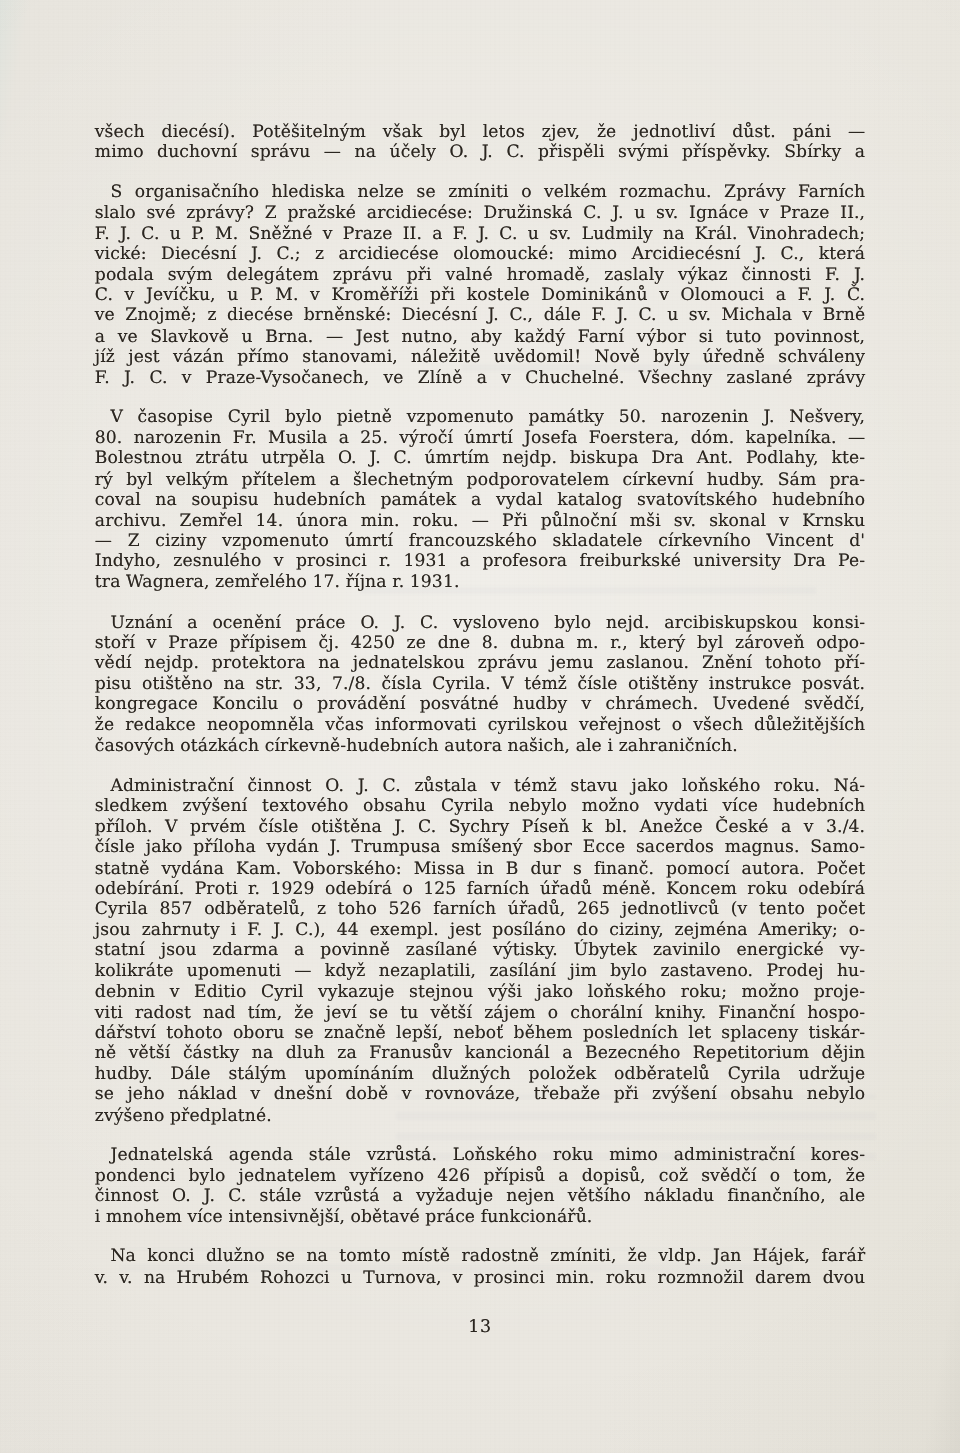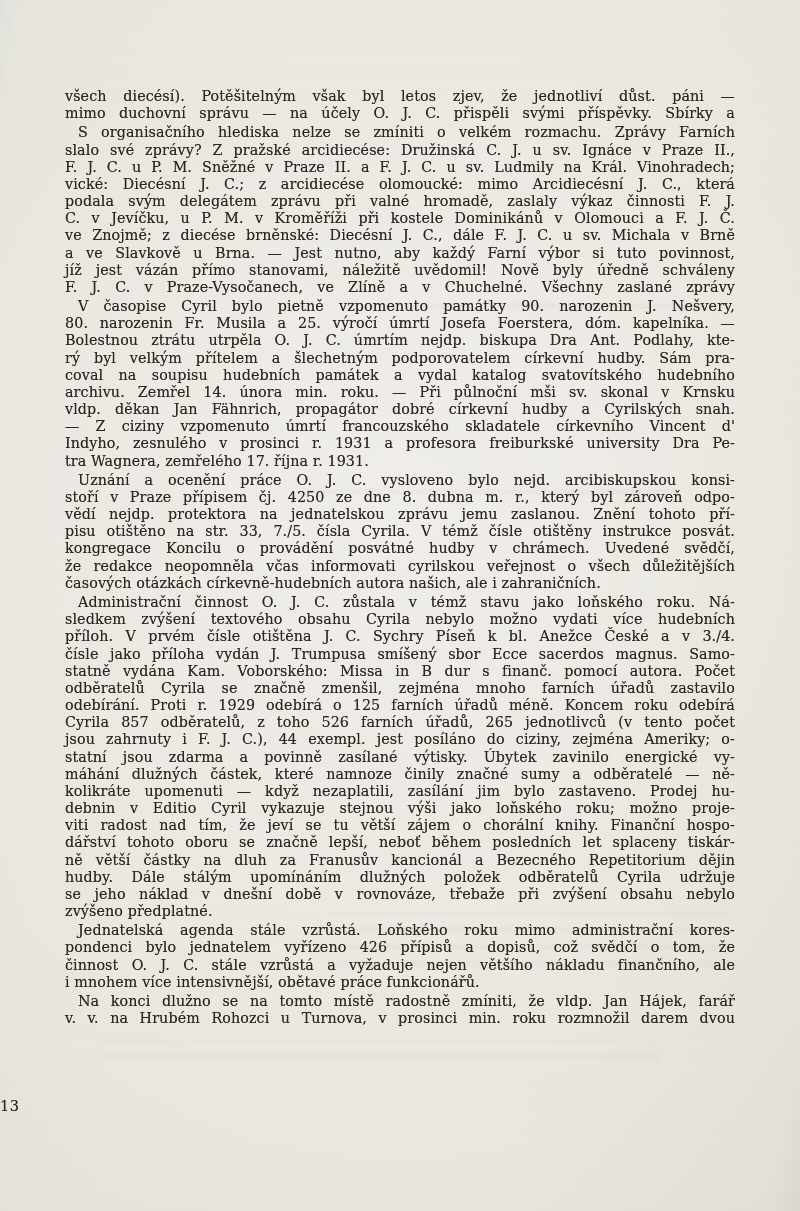--- a/index.html
+++ b/index.html
@@ -56,35 +56,35 @@
   .textblock {
     position: absolute;
     left: 63px;
     top: 86px;
     width: 674px;
     font-size: 14.3px;
     line-height: 17.18px;
     letter-spacing: 0.1px;
     text-shadow: 0 0 0.4px rgba(43,38,32,0.55);
   }
-  .paragraph { margin: 2px; padding: 0; }
+  .paragraph { margin: 16px; padding: 0; }
   .line {
     height: 17.18px;
     text-align: justify;
     text-align-last: justify;
   }
   .line.lastline { text-align-last: left; }
   .line.indent { text-indent: 13px; }
 
   .pagenum {
     position: absolute;
     top: 1098px;
     left: 0;
     width: 800px;
-    text-align: left;
+    text-align: center;
     font-size: 14.5px;
     letter-spacing: 0.5px;
     text-shadow: 0 0 0.4px rgba(43,38,32,0.55);
   }
 </style>
 </head>
 <body>
 
 <div class="paper-vignette"></div>
 <div class="paper-grain"></div>
@@ -105,52 +105,49 @@
       <div class="line">F. J. C. u P. M. Sněžné v Praze II. a F. J. C. u sv. Ludmily na Král. Vinohradech;</div>
       <div class="line">vické: Diecésní J. C.; z arcidiecése olomoucké: mimo Arcidiecésní J. C., která</div>
       <div class="line">podala svým delegátem zprávu při valné hromadě, zaslaly výkaz činnosti F. J.</div>
       <div class="line">C. v Jevíčku, u P. M. v Kroměříži při kostele Dominikánů v Olomouci a F. J. Č.</div>
       <div class="line">ve Znojmě; z diecése brněnské: Diecésní J. C., dále F. J. C. u sv. Michala v Brně</div>
       <div class="line">a ve Slavkově u Brna. — Jest nutno, aby každý Farní výbor si tuto povinnost,</div>
       <div class="line">jíž jest vázán přímo stanovami, náležitě uvědomil! Nově byly úředně schváleny</div>
       <div class="line">F. J. C. v Praze-Vysočanech, ve Zlíně a v Chuchelné. Všechny zaslané zprávy</div>
     </div>
     <div class="paragraph">
-      <div class="line indent">V časopise Cyril bylo pietně vzpomenuto památky 90. narozenin J. Nešvery,</div>
+      <div class="line indent">V časopise Cyril bylo pietně vzpomenuto památky 50. narozenin J. Nešvery,</div>
       <div class="line">80. narozenin Fr. Musila a 25. výročí úmrtí Josefa Foerstera, dóm. kapelníka. —</div>
       <div class="line">Bolestnou ztrátu utrpěla O. J. C. úmrtím nejdp. biskupa Dra Ant. Podlahy, kte-</div>
       <div class="line">rý byl velkým přítelem a šlechetným podporovatelem církevní hudby. Sám pra-</div>
       <div class="line">coval na soupisu hudebních památek a vydal katalog svatovítského hudebního</div>
       <div class="line">archivu. Zemřel 14. února min. roku. — Při půlnoční mši sv. skonal v Krnsku</div>
-      <div class="line">vldp. děkan Jan Fähnrich, propagátor dobré církevní hudby a Cyrilských snah.</div>
       <div class="line">— Z ciziny vzpomenuto úmrtí francouzského skladatele církevního Vincent d'</div>
       <div class="line">Indyho, zesnulého v prosinci r. 1931 a profesora freiburkské university Dra Pe-</div>
       <div class="line lastline">tra Wagnera, zemřelého 17. října r. 1931.</div>
     </div>
     <div class="paragraph">
       <div class="line indent">Uznání a ocenění práce O. J. C. vysloveno bylo nejd. arcibiskupskou konsi-</div>
       <div class="line">stoří v Praze přípisem čj. 4250 ze dne 8. dubna m. r., který byl zároveň odpo-</div>
       <div class="line">vědí nejdp. protektora na jednatelskou zprávu jemu zaslanou. Znění tohoto pří-</div>
-      <div class="line">pisu otištěno na str. 33, 7./5. čísla Cyrila. V témž čísle otištěny instrukce posvát.</div>
+      <div class="line">pisu otištěno na str. 33, 7./8. čísla Cyrila. V témž čísle otištěny instrukce posvát.</div>
       <div class="line">kongregace Koncilu o provádění posvátné hudby v chrámech. Uvedené svědčí,</div>
       <div class="line">že redakce neopomněla včas informovati cyrilskou veřejnost o všech důležitějších</div>
       <div class="line lastline">časových otázkách církevně-hudebních autora našich, ale i zahraničních.</div>
     </div>
     <div class="paragraph">
       <div class="line indent">Administrační činnost O. J. C. zůstala v témž stavu jako loňského roku. Ná-</div>
       <div class="line">sledkem zvýšení textového obsahu Cyrila nebylo možno vydati více hudebních</div>
       <div class="line">příloh. V prvém čísle otištěna J. C. Sychry Píseň k bl. Anežce České a v 3./4.</div>
       <div class="line">čísle jako příloha vydán J. Trumpusa smíšený sbor Ecce sacerdos magnus. Samo-</div>
       <div class="line">statně vydána Kam. Voborského: Missa in B dur s finanč. pomocí autora. Počet</div>
-      <div class="line">odběratelů Cyrila se značně zmenšil, zejména mnoho farních úřadů zastavilo</div>
       <div class="line">odebírání. Proti r. 1929 odebírá o 125 farních úřadů méně. Koncem roku odebírá</div>
       <div class="line">Cyrila 857 odběratelů, z toho 526 farních úřadů, 265 jednotlivců (v tento počet</div>
       <div class="line">jsou zahrnuty i F. J. C.), 44 exempl. jest posíláno do ciziny, zejména Ameriky; o-</div>
       <div class="line">statní jsou zdarma a povinně zasílané výtisky. Úbytek zavinilo energické vy-</div>
-      <div class="line">máhání dlužných částek, které namnoze činily značné sumy a odběratelé — ně-</div>
       <div class="line">kolikráte upomenuti — když nezaplatili, zasílání jim bylo zastaveno. Prodej hu-</div>
       <div class="line">debnin v Editio Cyril vykazuje stejnou výši jako loňského roku; možno proje-</div>
       <div class="line">viti radost nad tím, že jeví se tu větší zájem o chorální knihy. Finanční hospo-</div>
       <div class="line">dářství tohoto oboru se značně lepší, neboť během posledních let splaceny tiskár-</div>
       <div class="line">ně větší částky na dluh za Franusův kancionál a Bezecného Repetitorium dějin</div>
       <div class="line">hudby. Dále stálým upomínáním dlužných položek odběratelů Cyrila udržuje</div>
       <div class="line">se jeho náklad v dnešní době v rovnováze, třebaže při zvýšení obsahu nebylo</div>
       <div class="line lastline">zvýšeno předplatné.</div>
     </div>
     <div class="paragraph">

